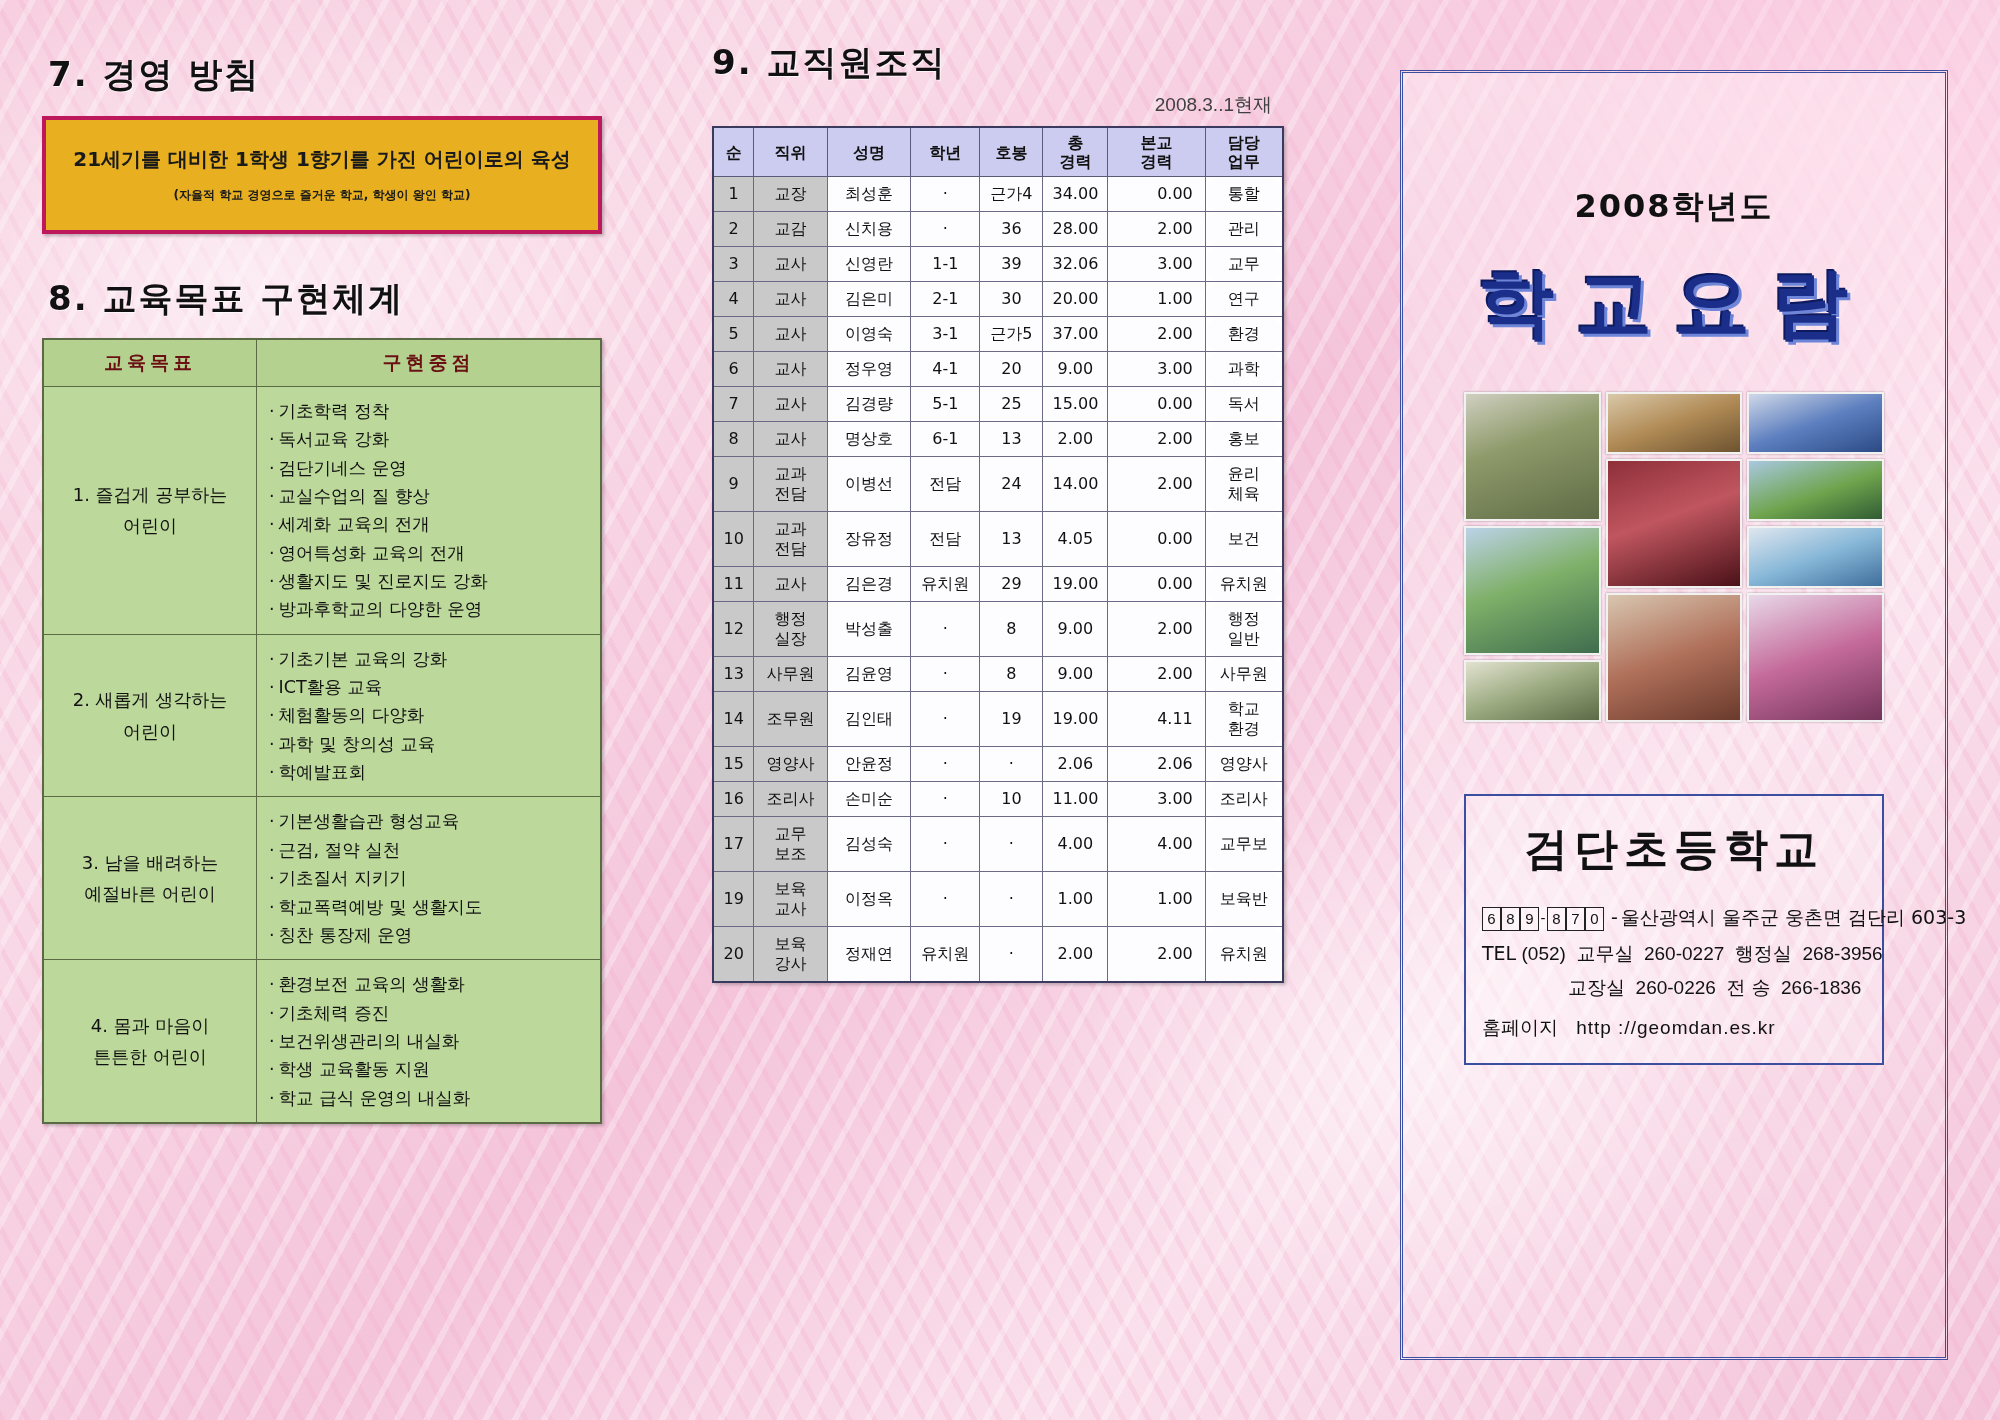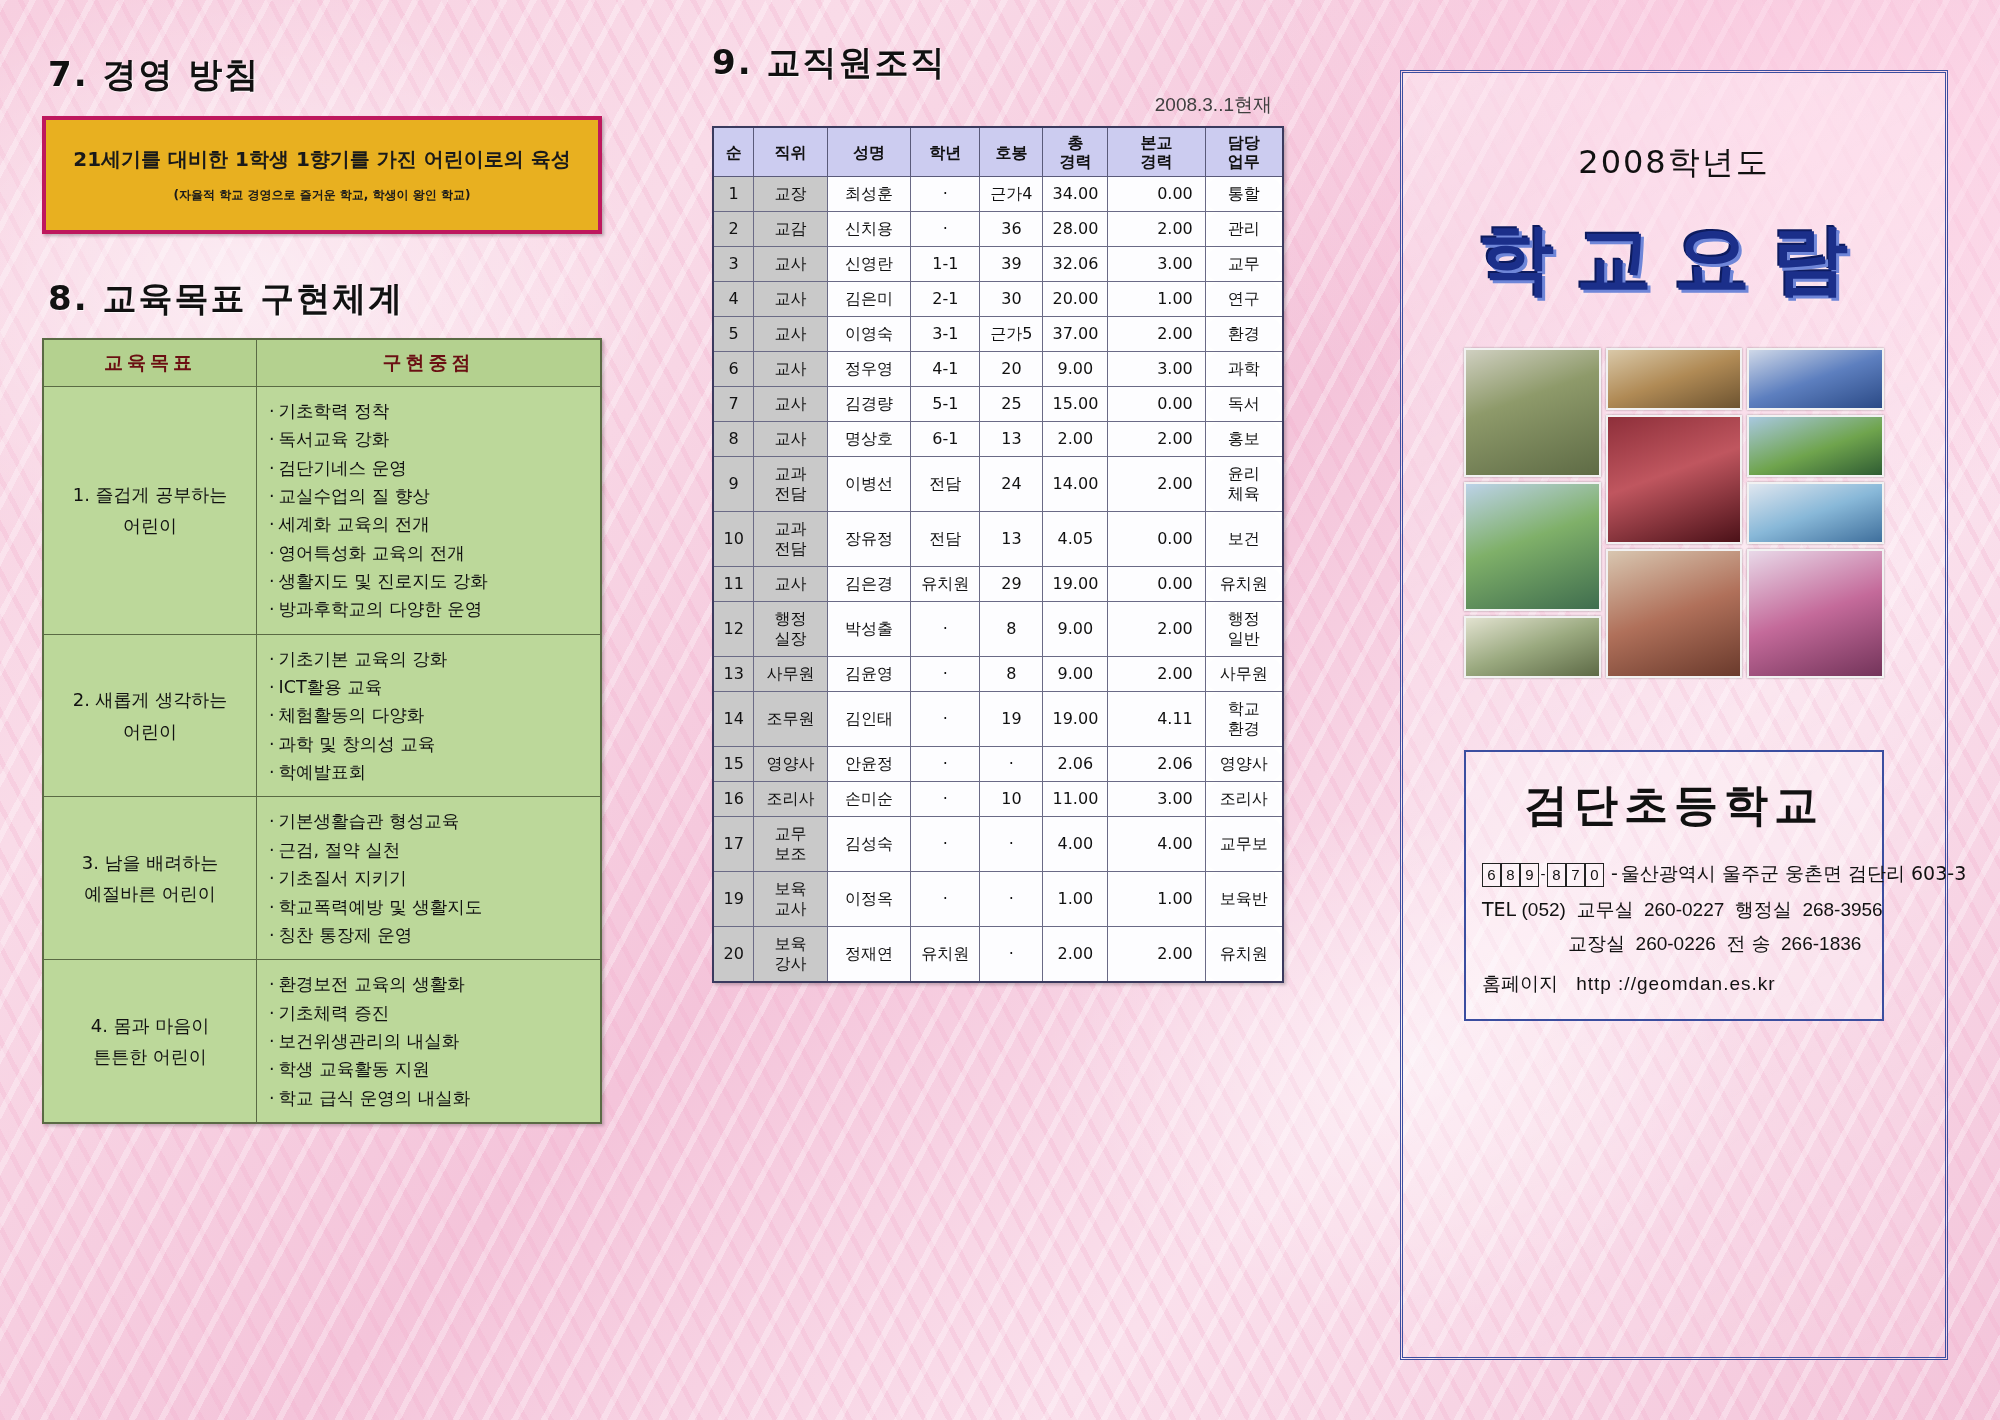--- a/index.html
+++ b/index.html
@@ -123,22 +123,22 @@
 
   
   .col-right{
     position:absolute;left:1400px;top:70px;
     width:548px;height:1290px;
     border:3px double #3b4ea0;
     background:linear-gradient(150deg, rgba(255,255,255,.32), rgba(255,255,255,.05));
     box-sizing:border-box;
   }
   .year-label{
-    text-align:center;margin-top:68px;
-    font-size:32px;font-weight:normal;color:#111;letter-spacing:2px;
+    text-align:center;margin-top:112px;
+    font-size:32px;font-weight:bold;color:#111;letter-spacing:2px;
   }
   .brochure-title{
     text-align:center;margin-top:24px;
     font-size:76px;font-weight:bold;
     letter-spacing:22px;
     color:#1b2f8a;
     text-shadow:
       3px 3px 0 #6f86d8,
       -2px -2px 0 #0d1b5e,
       0 0 10px rgba(255,255,255,.4);

